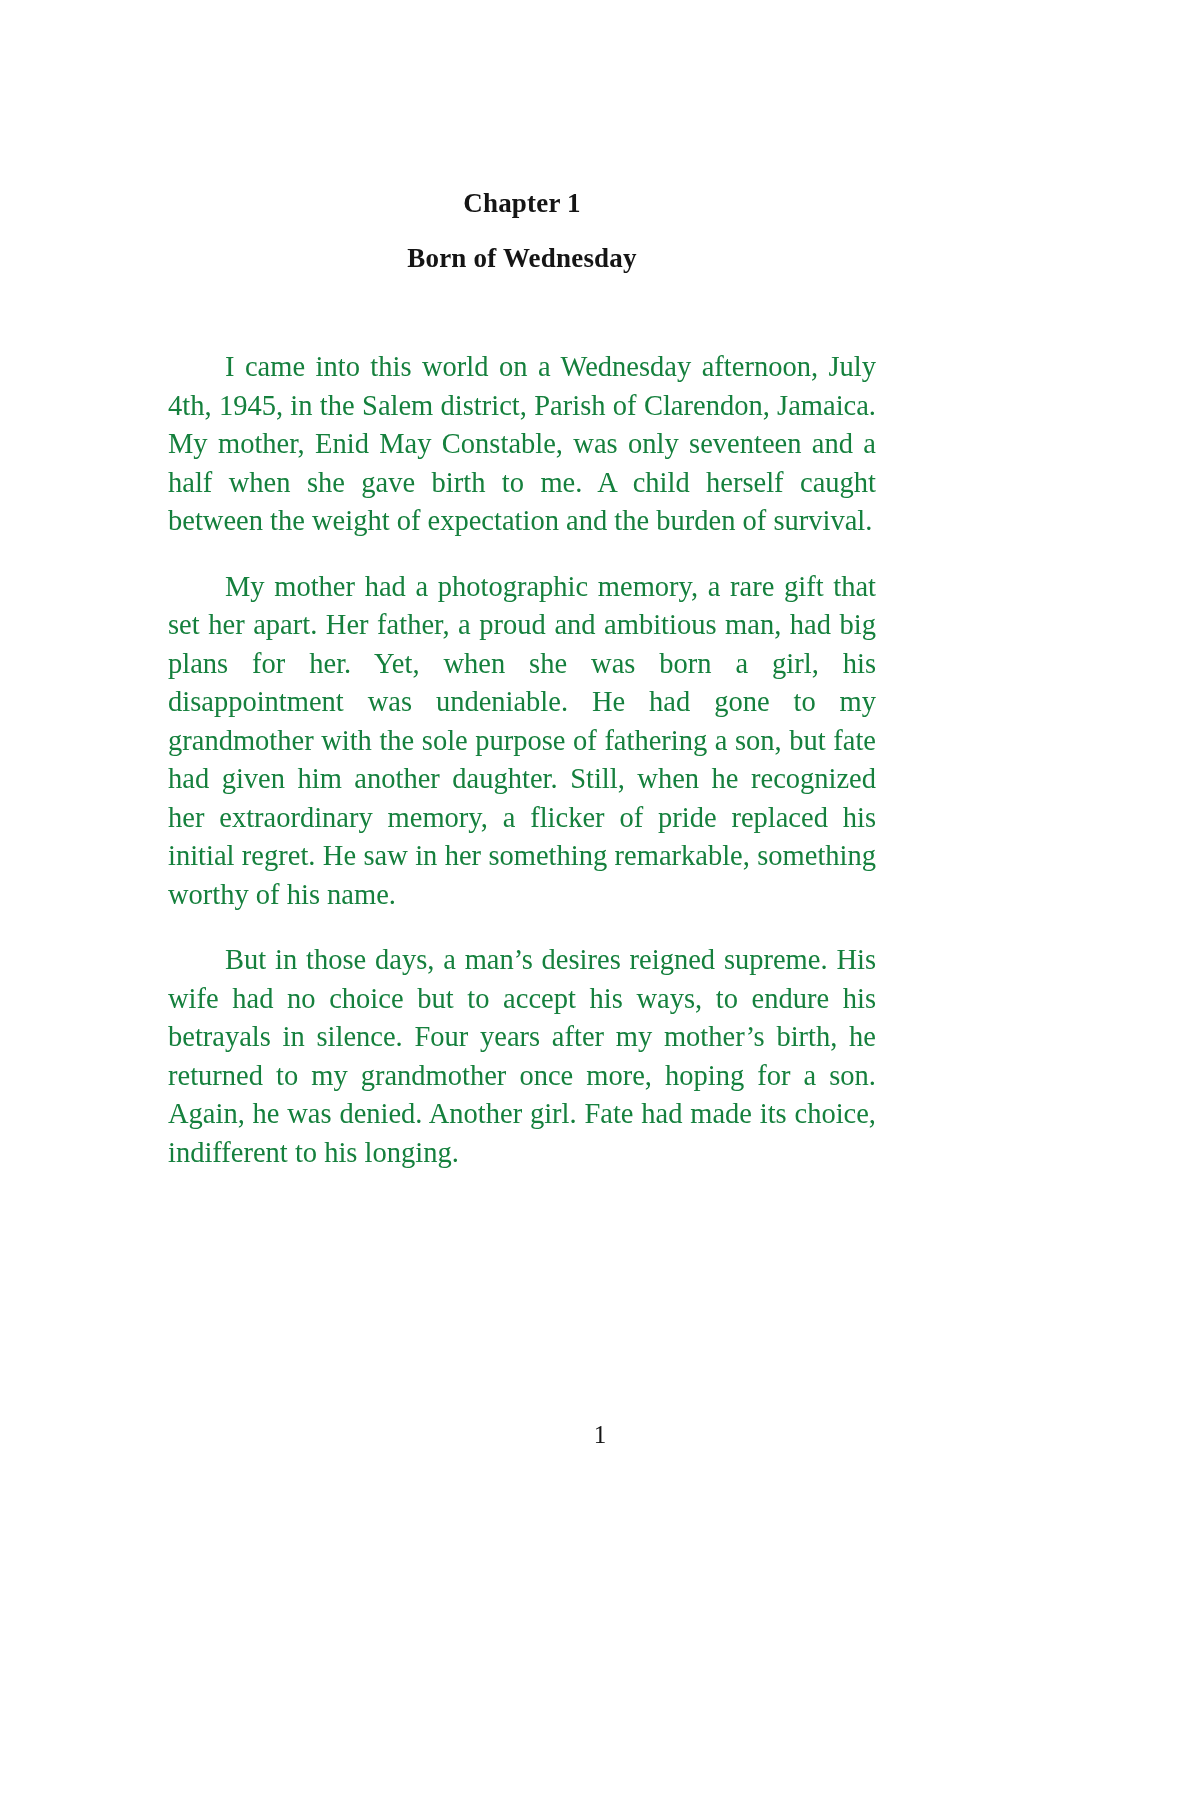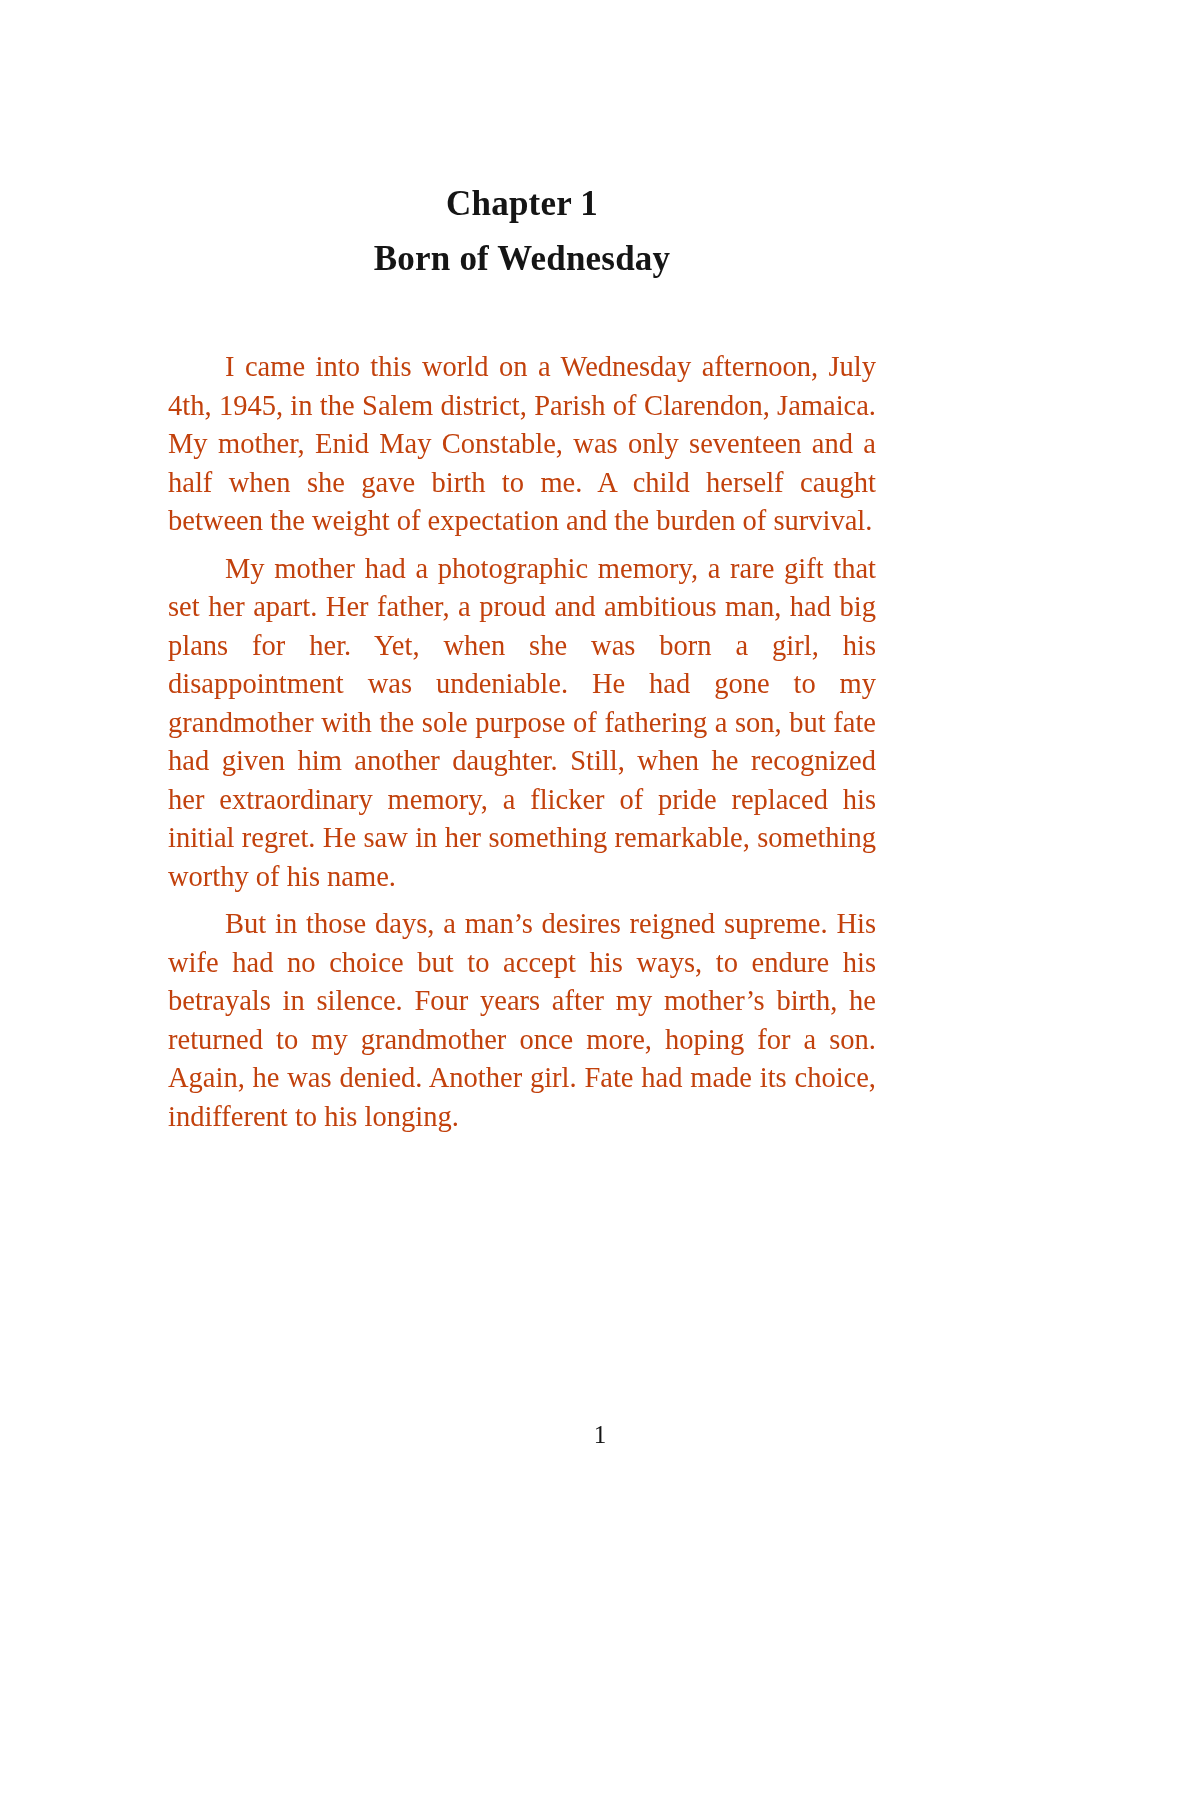--- a/index.html
+++ b/index.html
@@ -31,44 +31,44 @@
 
   
   .chapter-heading {
     padding-top: 176px;
     text-align: center;
   }
 
   .chapter-heading .line {
     display: block;
     font-weight: bold;
-    font-size: 35px;
+    font-size: 27px;
     line-height: 55px;
     letter-spacing: 0.2px;
     color: #151515;
   }
 
   
   .body-text {
     margin-top: 62px;
   }
 
   p.para {
     margin: 0 0 0 0;
     text-align: justify;
     text-justify: inter-word;
     font-size: 28.5px;
     line-height: 38.5px;
     text-indent: 57px;
-    color: #c2410c;
+    color: #15803d;
     hyphens: none;
   }
 
   p.para + p.para {
-    margin-top: 9px;
+    margin-top: 27px;
   }
 
   
   p.para.tight {
     line-height: 38.5px;
   }
 
   
   p.para.clipped {
     max-height: 160px;

